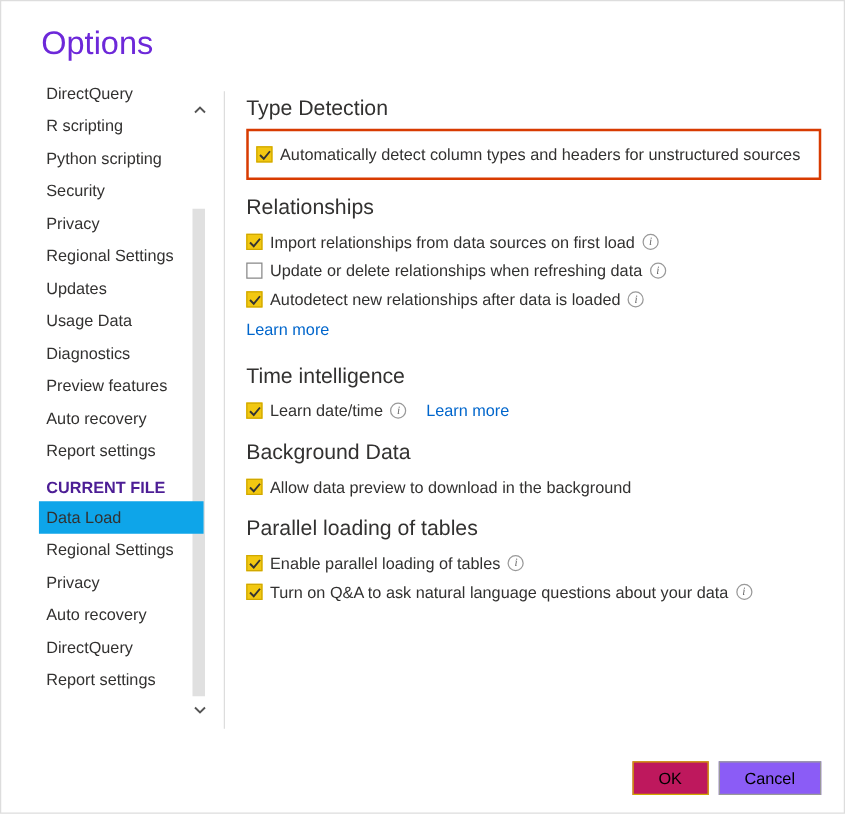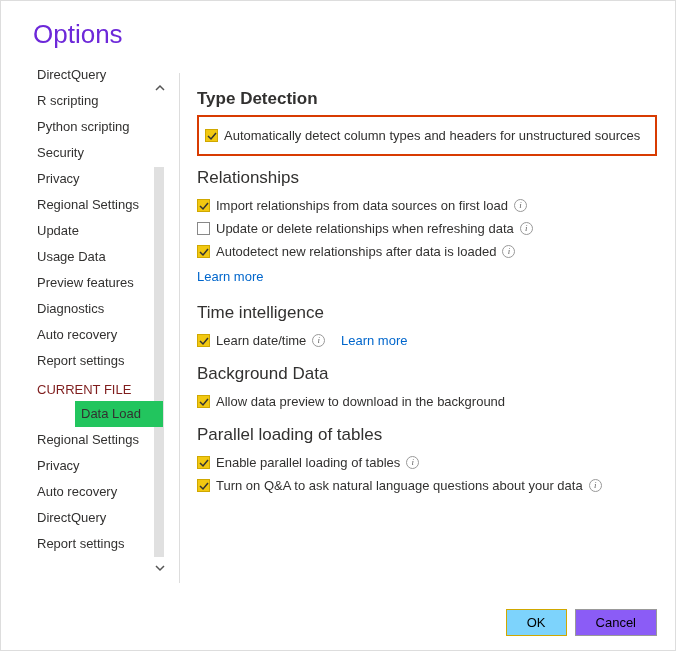--- a/index.html
+++ b/index.html
@@ -21,24 +21,24 @@
     }
     .sidebar {
       position: absolute; top: 61px; left: 30px;
       width: 132px; height: 510px;
       overflow-y: auto;
     }
     .sidebar-item {
       padding: 4px 6px; font-size: 13px; color: #323130;
       cursor: pointer; line-height: 18px;
     }
-    .sidebar-item.selected { background: #22c55e; margin-left: 44px; }
+    .sidebar-item.selected { background: #0ea5e9; }
     .sidebar-header {
-      padding: 8px 6px 4px; font-size: 13px; font-weight: 400;
-      color: #7f1d1d;
+      padding: 8px 6px 4px; font-size: 13px; font-weight: 700;
+      color: #4c1d95;
     }
     .scroll-up, .scroll-down {
       position: absolute; left: 152px; width: 14px; height: 18px;
       display: flex; align-items: center; justify-content: center;
       color: #555; cursor: pointer;
     }
     .scroll-up { top: 78px; }
     .scroll-down { top: 558px; }
     .scroll-up svg, .scroll-down svg { width: 12px; height: 12px; }
     .scroll-track {
@@ -80,22 +80,22 @@
     .link { color: #0066cc; font-size: 13px; cursor: pointer; text-align: right; }
     .link-block { padding: 4px 0 6px; }
     .footer {
       position: absolute; bottom: 14px; right: 18px;
       display: flex; gap: 8px;
     }
     .btn {
       padding: 5px 20px; font-size: 13px; border: 1px solid #999;
       background: #8b5cf6; cursor: pointer;
     }
-    .btn.primary { background: #7dd3fc; border-color: #d0a800; }
-    .first-section-title { margin-top: 16px; font-weight: bold; }
+    .btn.primary { background: #be185d; border-color: #d0a800; }
+    .first-section-title { margin-top: 4px; }
   </style>
 </head>
 <body>
 
 <div class="close-btn">
   <svg viewBox="0 0 14 14">
       <path d="M1 1 L13 13 M13 1 L1 13" stroke="#666" stroke-width="1.2" fill="none"></path>
     </svg>
 </div>
 
@@ -113,24 +113,24 @@
     </svg>
 </div>
 
 <div class="sidebar">
   <div class="sidebar-item">DirectQuery</div>
   <div class="sidebar-item">R scripting</div>
   <div class="sidebar-item">Python scripting</div>
   <div class="sidebar-item">Security</div>
   <div class="sidebar-item">Privacy</div>
   <div class="sidebar-item">Regional Settings</div>
-  <div class="sidebar-item">Update</div>
+  <div class="sidebar-item">Updates</div>
   <div class="sidebar-item">Usage Data</div>
+  <div class="sidebar-item">Diagnostics</div>
   <div class="sidebar-item">Preview features</div>
-  <div class="sidebar-item">Diagnostics</div>
   <div class="sidebar-item">Auto recovery</div>
   <div class="sidebar-item">Report settings</div>
   <div class="sidebar-header">CURRENT FILE</div>
   <div class="sidebar-item selected">Data Load</div>
   <div class="sidebar-item">Regional Settings</div>
   <div class="sidebar-item">Privacy</div>
   <div class="sidebar-item">Auto recovery</div>
   <div class="sidebar-item">DirectQuery</div>
   <div class="sidebar-item">Report settings</div>
 </div>

